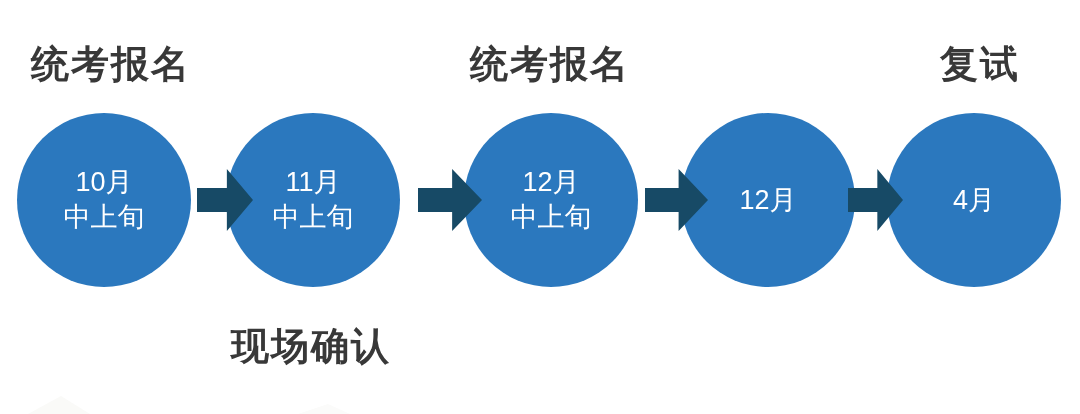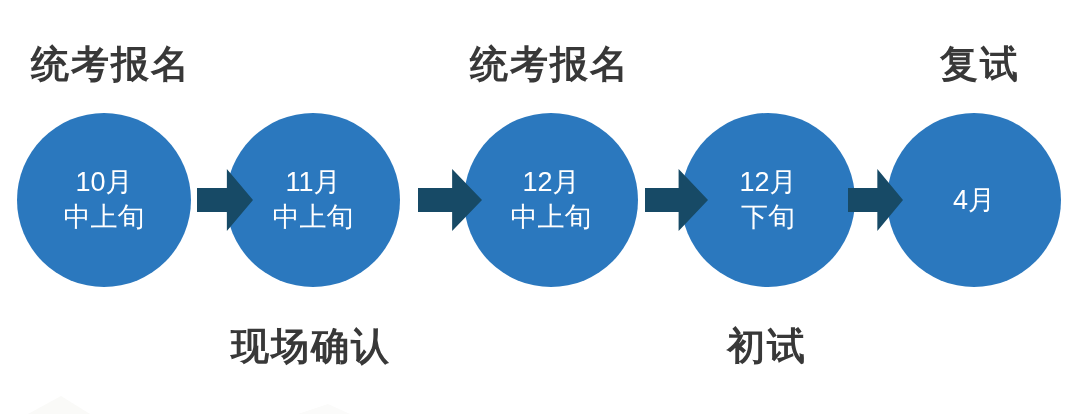--- a/index.html
+++ b/index.html
@@ -84,38 +84,36 @@
   </div>
   <div class="watermark" style="left:298px; top:404px; width:52px; height:10px;">
     <svg viewBox="0 0 52 10" preserveAspectRatio="none">
         <polygon points="0,10 30,0 52,10" fill="#FBFBFA"></polygon>
       </svg>
   </div>
 
   <div class="phase-label top p1">统考报名</div>
   <div class="phase-label bottom p2">现场确认</div>
   <div class="phase-label top p3">统考报名</div>
-  <div class="phase-label bottom p4">初试</div>
   <div class="phase-label top p5">复试</div>
 
   <div class="step-circle c1">
     <span>10月</span>
     <span>中上旬</span>
   </div>
   <div class="step-circle c2">
     <span>11月</span>
     <span>中上旬</span>
   </div>
   <div class="step-circle c3">
     <span>12月</span>
     <span>中上旬</span>
   </div>
   <div class="step-circle c4">
     <span>12月</span>
-    <span>下旬</span>
   </div>
   <div class="step-circle c5">
     <span>4月</span>
   </div>
 
   <div class="flow-arrow a1">
     <svg viewBox="0 0 60 62" preserveAspectRatio="none">
       <polygon points="0,19 32,19 32,0 60,31 32,62 32,43 0,43" fill="#174A66"></polygon>
     </svg>
   </div>

